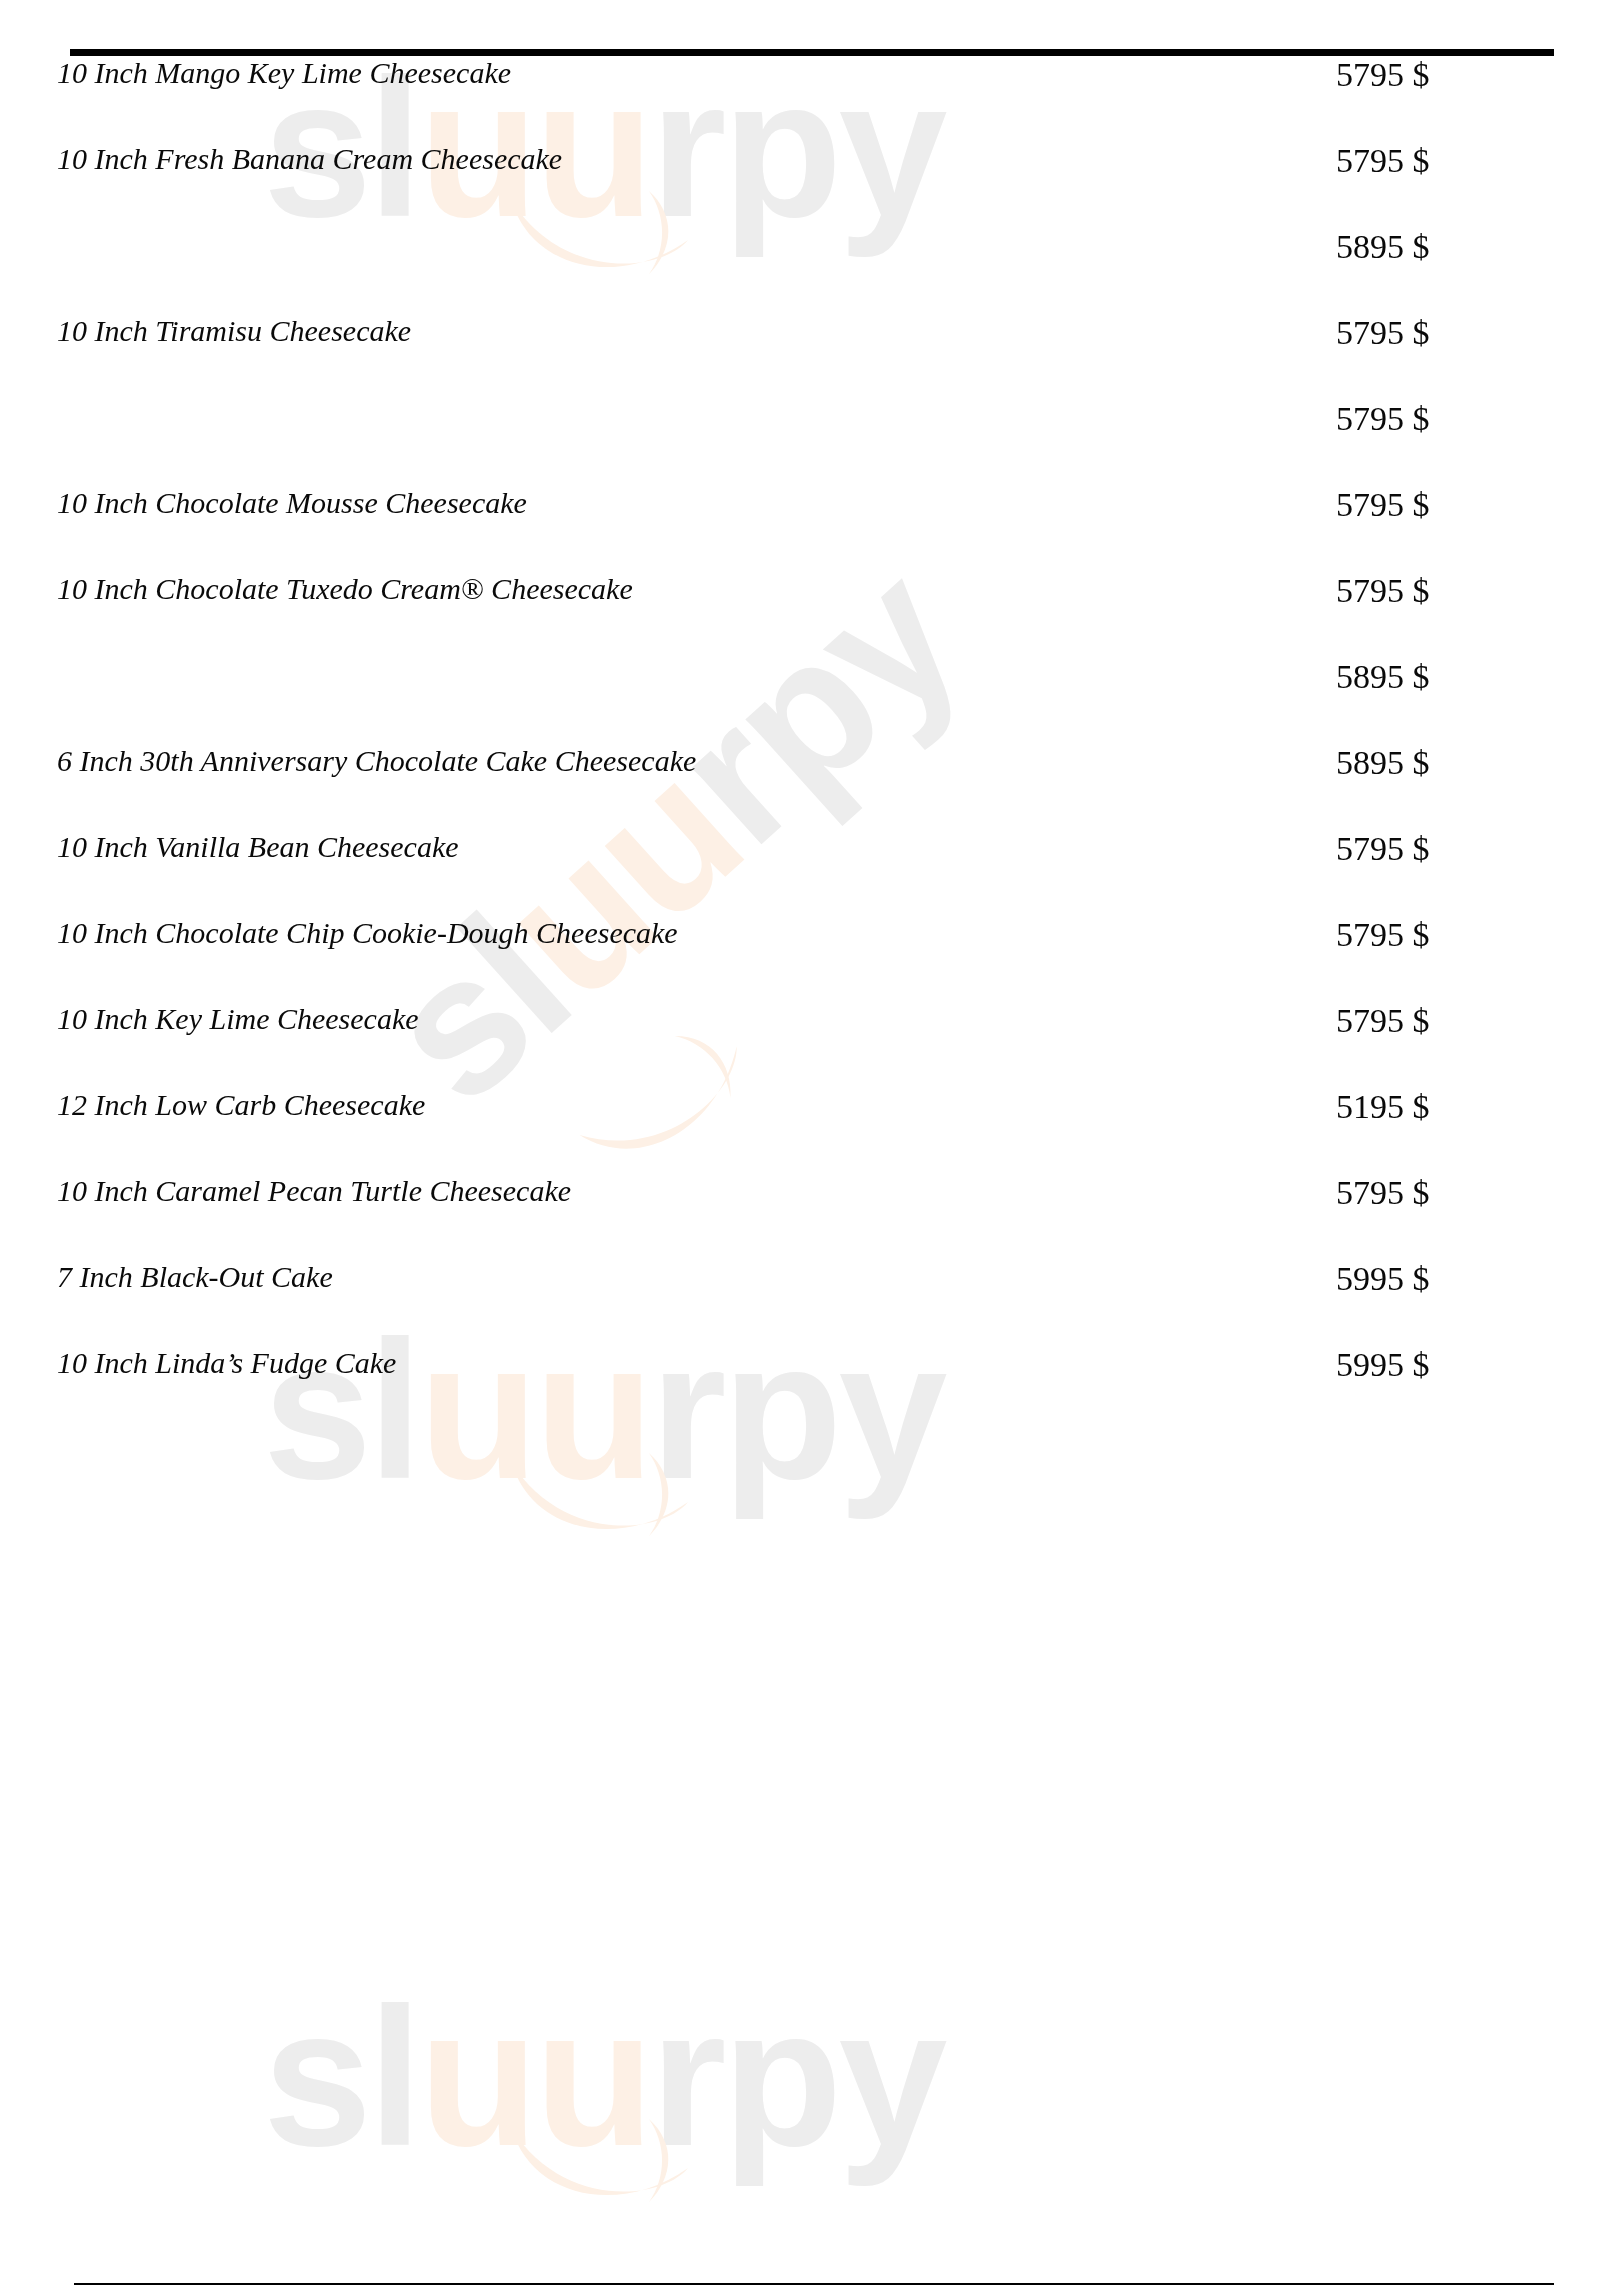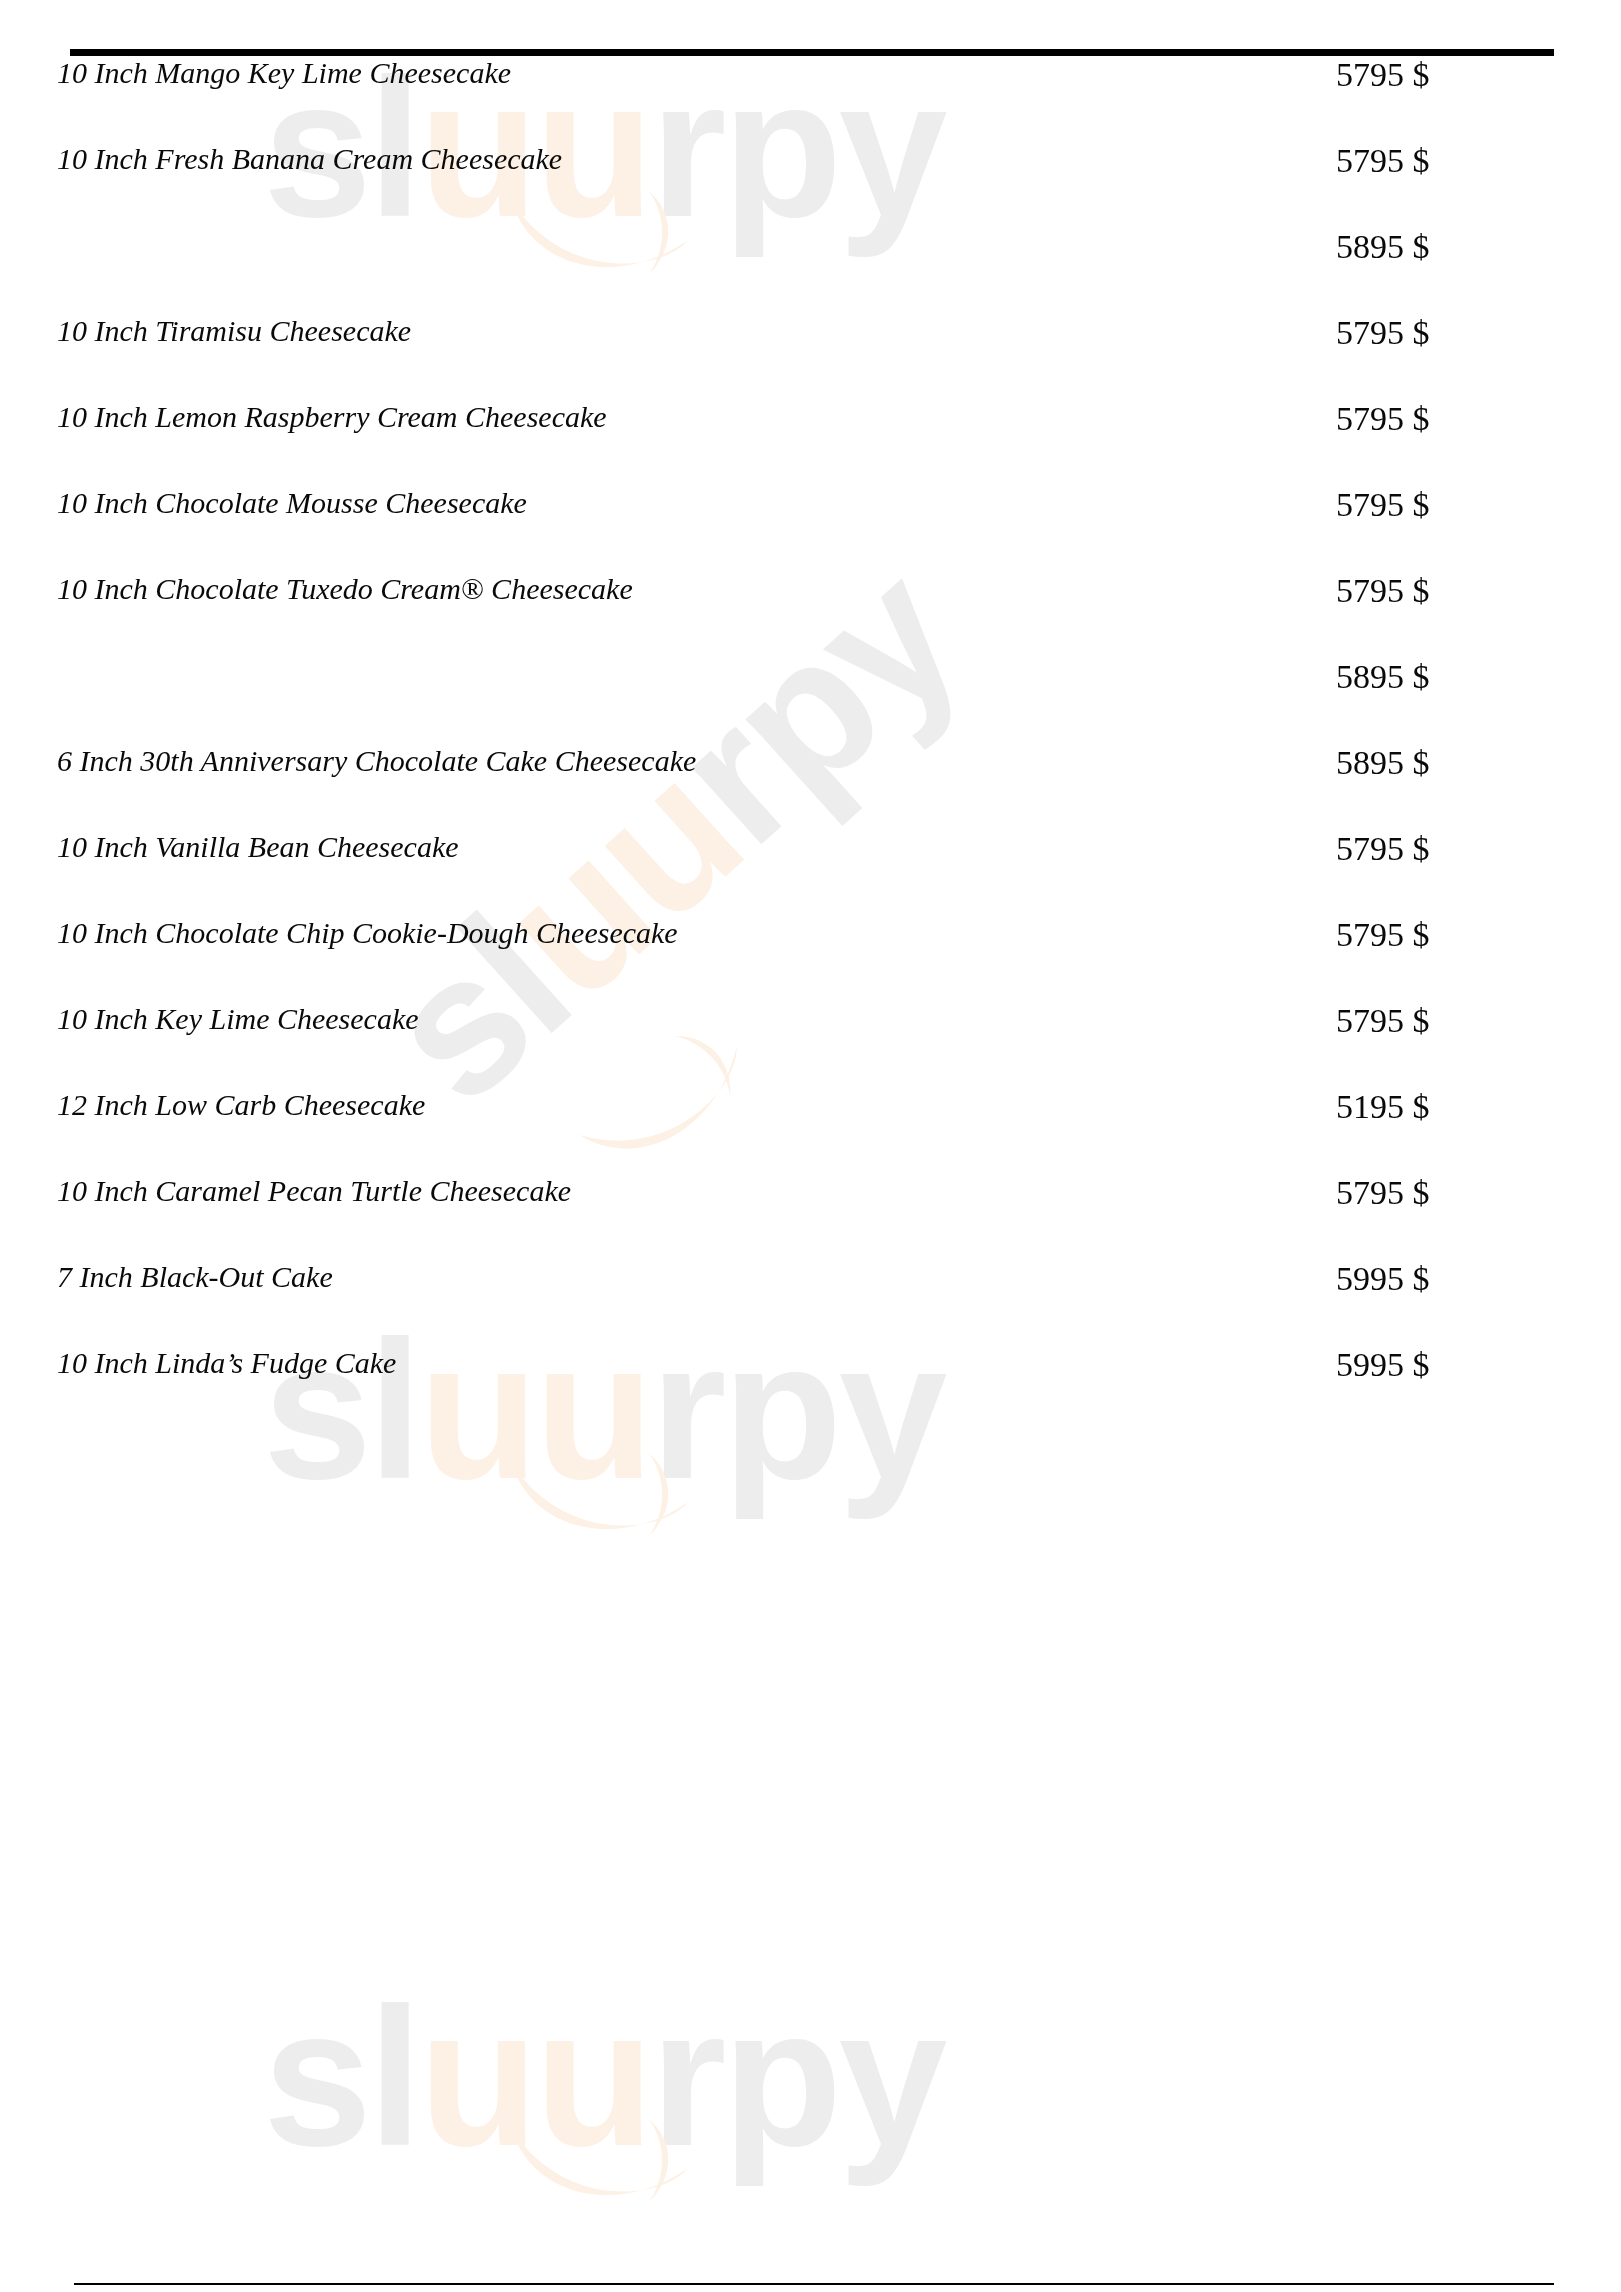--- a/index.html
+++ b/index.html
@@ -149,21 +149,20 @@
         <div class="item-price">5795 $</div>
       </div>
       <div class="menu-row">
         <div class="item-price">5895 $</div>
       </div>
       <div class="menu-row">
         <div class="item-name">10 Inch Tiramisu Cheesecake</div>
         <div class="item-price">5795 $</div>
       </div>
       <div class="menu-row">
-        <div class="item-name">10 Inch Lemon Raspberry Cream Cheesecake</div>
         <div class="item-price">5795 $</div>
       </div>
       <div class="menu-row">
         <div class="item-name">10 Inch Chocolate Mousse Cheesecake</div>
         <div class="item-price">5795 $</div>
       </div>
       <div class="menu-row">
         <div class="item-name">10 Inch Chocolate Tuxedo Cream® Cheesecake</div>
         <div class="item-price">5795 $</div>
       </div>

